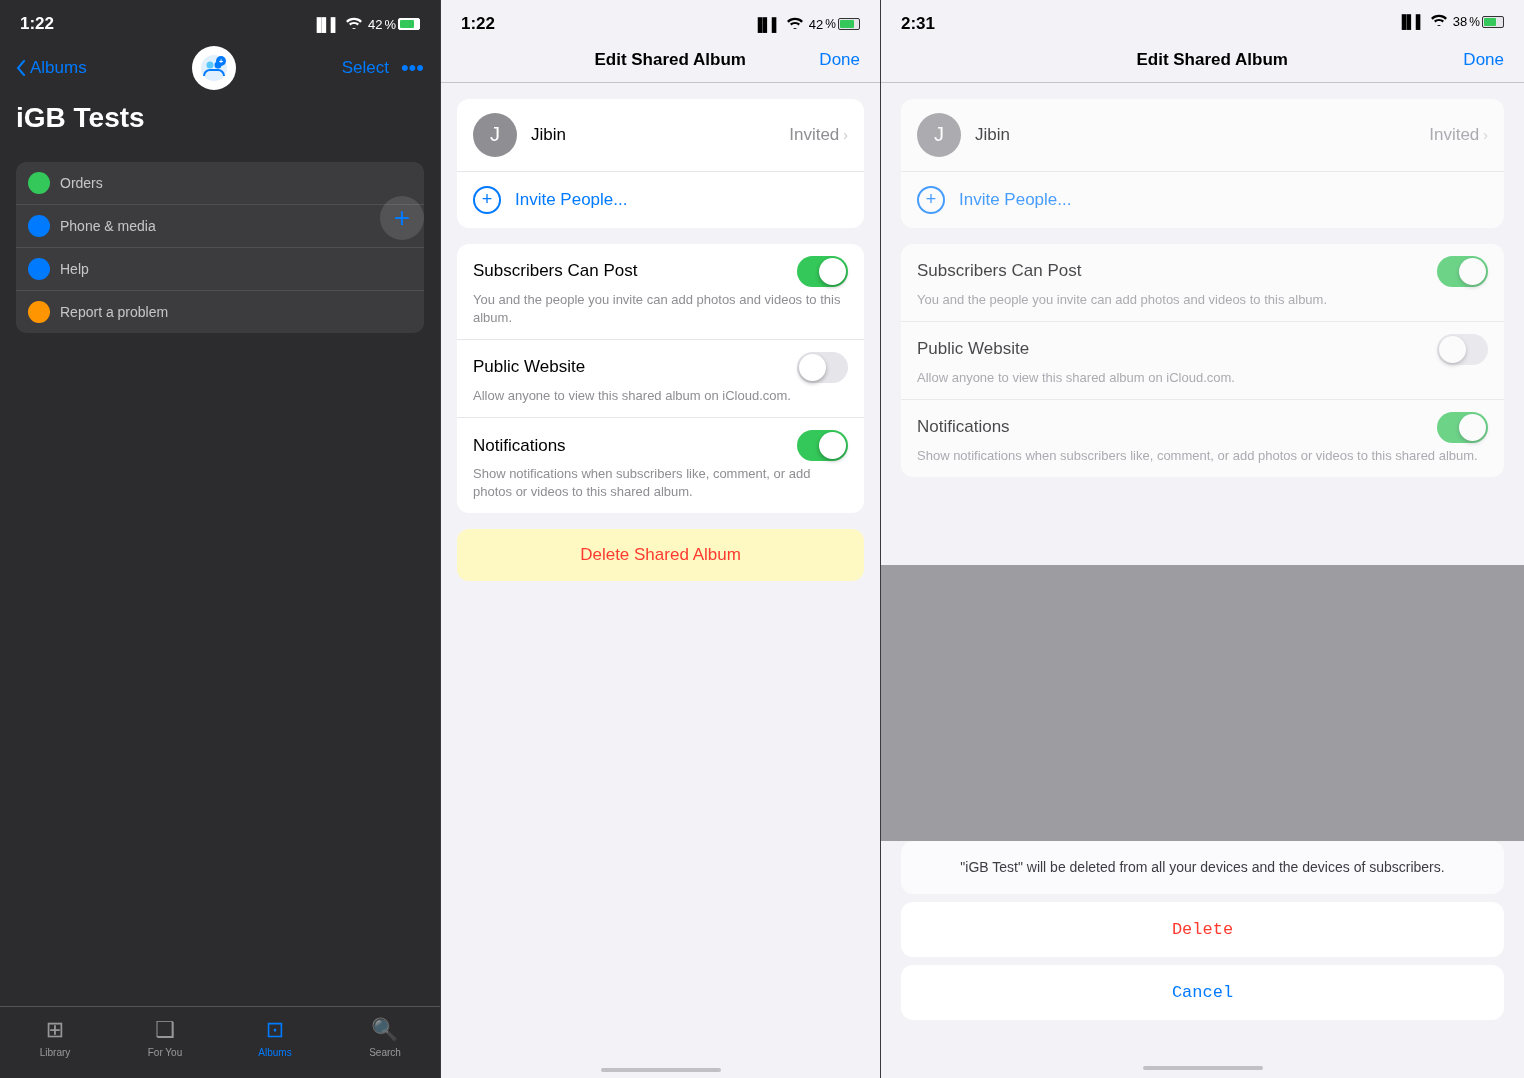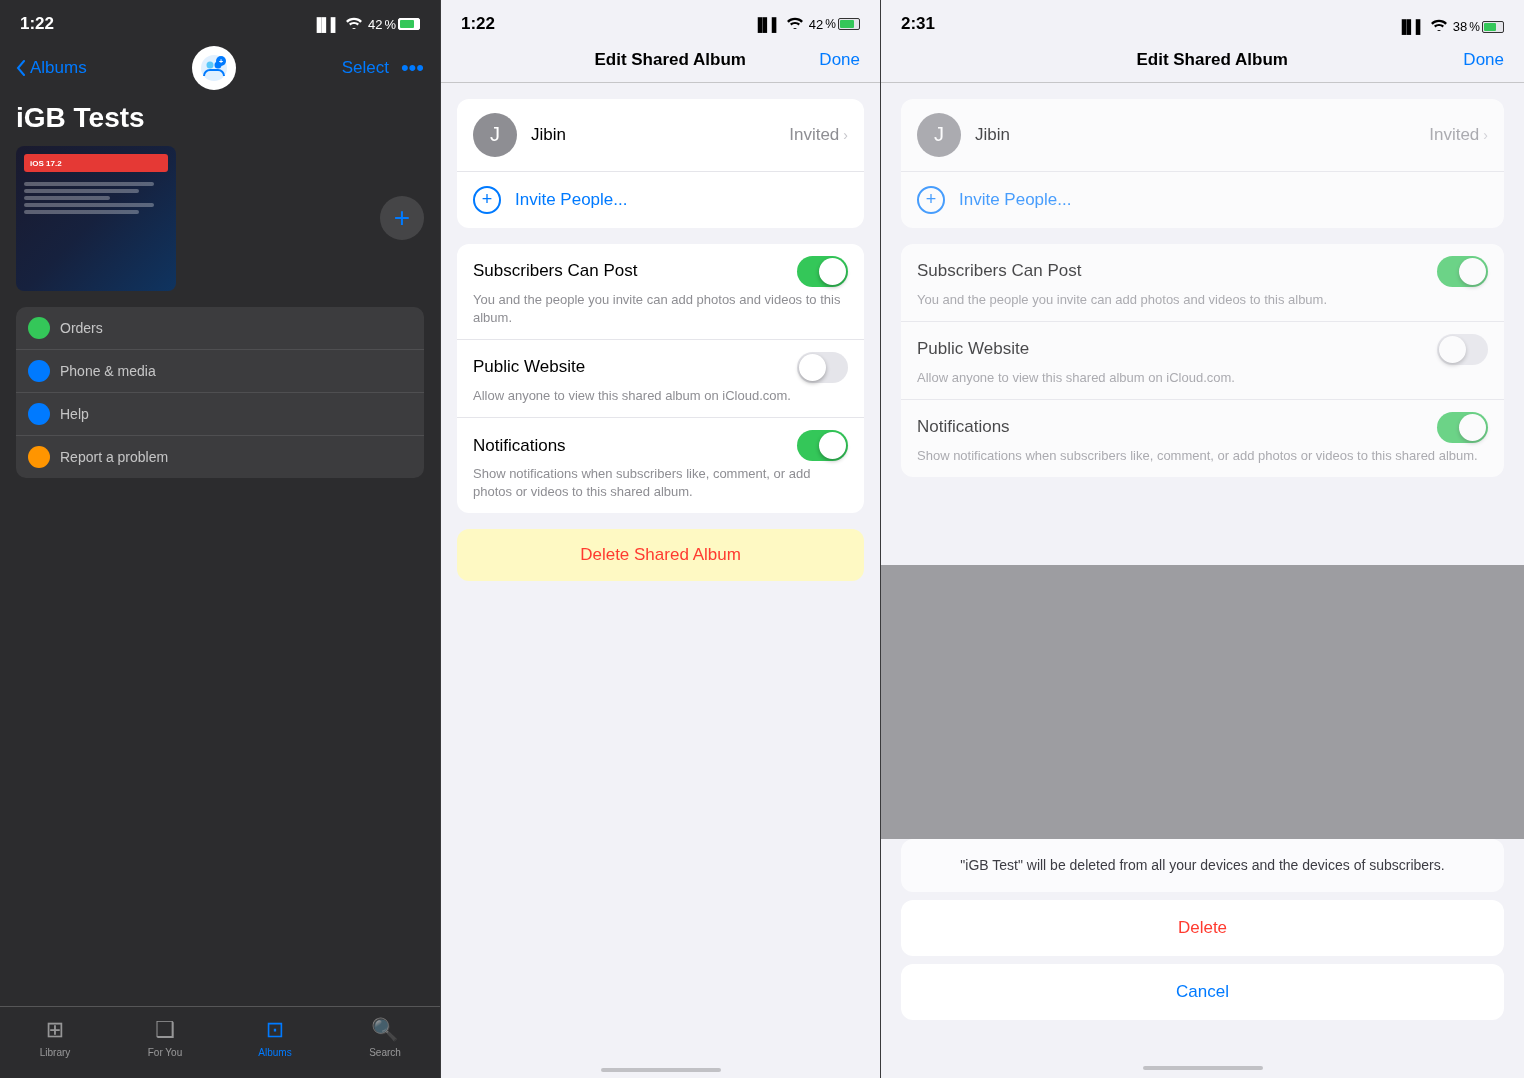--- a/index.html
+++ b/index.html
@@ -411,21 +411,21 @@
     }
     .p3-main-content {
       flex: 1;
       background: #f2f2f7;
       display: flex;
       flex-direction: column;
     }
     .p3-status {
       display: flex;
       justify-content: space-between;
-      align-items: flex-end;
+      align-items: flex-start;
       padding: 14px 20px 8px;
       background: #f2f2f7;
     }
     .p3-status .time {
       font-size: 17px;
       font-weight: 600;
       color: #000;
     }
     .p3-nav-bar {
       display: flex;
@@ -477,20 +477,21 @@
       color: #3c3c43;
       line-height: 1.5;
     }
     .action-sheet-btn {
       background: #fff;
       border-radius: 12px;
       padding: 18px;
       text-align: center;
       margin-bottom: 8px;
       cursor: pointer;
+      font-family: Liberation Mono, monospace;
     }
     .action-sheet-btn.danger {
       color: #ff3b30;
       font-size: 17px;
       font-weight: 400;
     }
     .action-sheet-btn.primary {
       color: #007aff;
       font-size: 17px;
       font-weight: 400;
@@ -551,34 +552,20 @@
     <div class="right-buttons">
       <span class="select-btn">Select</span>
       <span class="more-btn">•••</span>
     </div>
   </div>
 
   <div class="p1-title">iGB Tests</div>
 
   <div class="p1-content">
     <div style="width:100%; position:relative;">
-      <div class="p1-album-thumb">
-        <div class="thumb-content">
-          <div style="background:#e53935; height:18px; border-radius:3px; margin-bottom:6px; display:flex; align-items:center; padding:0 6px;">
-            <span style="color:#fff; font-size:8px; font-weight:600;">iOS 17.2</span>
-          </div>
-          <div class="thumb-lines">
-            <div class="thumb-line long"></div>
-            <div class="thumb-line medium"></div>
-            <div class="thumb-line short"></div>
-            <div class="thumb-line long"></div>
-            <div class="thumb-line medium"></div>
-          </div>
-        </div>
-      </div>
       <div style="position:absolute; right:0; top:50px;">
         <div class="plus-circle" style="width:44px; height:44px; background:rgba(255,255,255,0.12); border-radius:50%; display:flex; align-items:center; justify-content:center;">
           <span style="color:#007aff; font-size:28px; line-height:1; font-weight:300;">+</span>
         </div>
       </div>
     </div>
 
     <div class="p1-list" style="margin-top: 16px;">
       <div class="p1-list-item">
         <div class="p1-list-dot dot-green"></div>

